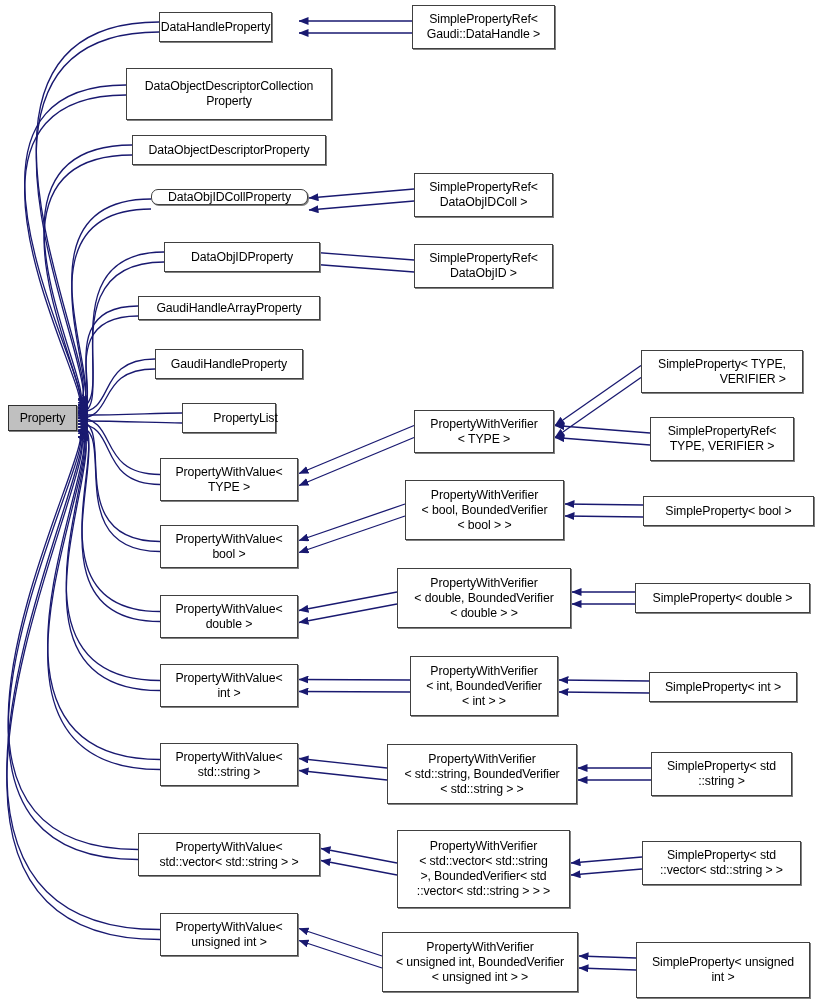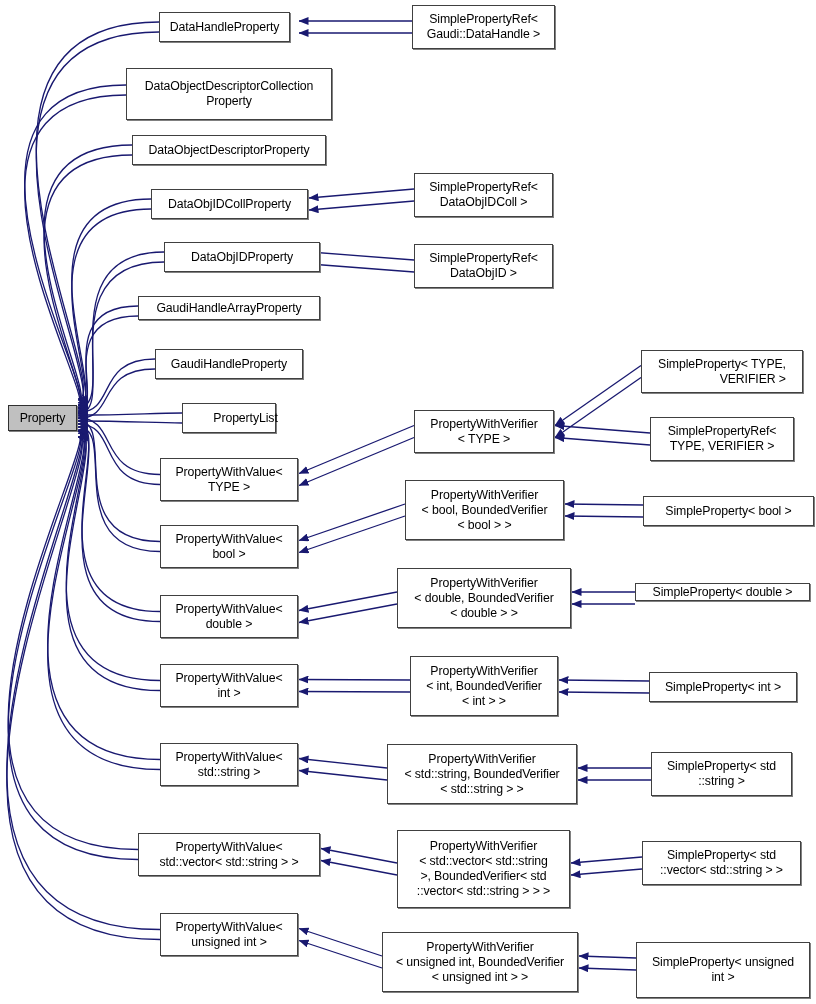--- a/index.html
+++ b/index.html
@@ -103,25 +103,25 @@
       <path d="M649,693 L559,692" fill="none" stroke="#191970" stroke-width="1.3" marker-end="url(#ah)"></path>
       <path d="M651,768 L578,768" fill="none" stroke="#191970" stroke-width="1.3" marker-end="url(#ah)"></path>
       <path d="M651,780 L578,780" fill="none" stroke="#191970" stroke-width="1.3" marker-end="url(#ah)"></path>
       <path d="M642,857 L571,863" fill="none" stroke="#191970" stroke-width="1.3" marker-end="url(#ah)"></path>
       <path d="M642,869 L571,875" fill="none" stroke="#191970" stroke-width="1.3" marker-end="url(#ah)"></path>
       <path d="M636,958 L579,956" fill="none" stroke="#191970" stroke-width="1.3" marker-end="url(#ah)"></path>
       <path d="M636,970 L579,968" fill="none" stroke="#191970" stroke-width="1.3" marker-end="url(#ah)"></path>
     </svg>
   <div id="nodes">
       <div class="node root" style="left: 8px; top: 405px; width: 69px; height: 26px;">Property</div>
-      <div class="node" style="left: 159px; top: 12px; width: 131px; height: 30px;">DataHandleProperty</div>
+      <div class="node" style="left: 159px; top: 12px; width: 113px; height: 30px;">DataHandleProperty</div>
       <div class="node" style="left: 126px; top: 68px; width: 206px; height: 52px;">DataObjectDescriptorCollection
 Property</div>
       <div class="node" style="left: 132px; top: 135px; width: 194px; height: 30px;">DataObjectDescriptorProperty</div>
-      <div class="node" style="left: 151px; top: 189px; width: 157px; height: 30px;">DataObjIDCollProperty</div>
+      <div class="node" style="left: 151px; top: 189px; width: 157px; height: 16px; border-radius: 7px;">DataObjIDCollProperty</div>
       <div class="node" style="left: 164px; top: 242px; width: 156px; height: 30px;">DataObjIDProperty</div>
       <div class="node" style="left: 138px; top: 296px; width: 182px; height: 24px;">GaudiHandleArrayProperty</div>
       <div class="node" style="left: 155px; top: 349px; width: 148px; height: 30px;">GaudiHandleProperty</div>
       <div class="node" style="left: 182px; top: 403px; width: 94px; height: 30px; padding-left: 35px;">PropertyList</div>
       <div class="node" style="left: 160px; top: 458px; width: 138px; height: 43px;">PropertyWithValue&lt;
 TYPE &gt;</div>
       <div class="node" style="left: 160px; top: 525px; width: 138px; height: 43px;">PropertyWithValue&lt;
 bool &gt;</div>
       <div class="node" style="left: 160px; top: 595px; width: 138px; height: 43px;">PropertyWithValue&lt;
 double &gt;</div>
@@ -158,21 +158,21 @@
 Gaudi::DataHandle &gt;</div>
       <div class="node" style="left: 414px; top: 173px; width: 139px; height: 44px;">SimplePropertyRef&lt;
 DataObjIDColl &gt;</div>
       <div class="node" style="left: 414px; top: 244px; width: 139px; height: 44px;">SimplePropertyRef&lt;
 DataObjID &gt;</div>
       <div class="node" style="left: 641px; top: 350px; width: 162px; height: 43px; text-align: right;">SimpleProperty&lt; TYPE,
 VERIFIER &gt;</div>
       <div class="node" style="left: 650px; top: 417px; width: 144px; height: 44px;">SimplePropertyRef&lt;
 TYPE, VERIFIER &gt;</div>
       <div class="node" style="left: 643px; top: 496px; width: 171px; height: 30px;">SimpleProperty&lt; bool &gt;</div>
-      <div class="node" style="left: 635px; top: 583px; width: 175px; height: 18px;">SimpleProperty&lt; double &gt;</div>
+      <div class="node" style="left: 635px; top: 583px; width: 175px; height: 30px;">SimpleProperty&lt; double &gt;</div>
       <div class="node" style="left: 649px; top: 672px; width: 148px; height: 30px;">SimpleProperty&lt; int &gt;</div>
       <div class="node" style="left: 651px; top: 752px; width: 141px; height: 44px;">SimpleProperty&lt; std
 ::string &gt;</div>
       <div class="node" style="left: 642px; top: 841px; width: 159px; height: 44px;">SimpleProperty&lt; std
 ::vector&lt; std::string &gt; &gt;</div>
       <div class="node" style="left: 636px; top: 942px; width: 174px; height: 56px;">SimpleProperty&lt; unsigned
 int &gt;</div>
     </div>
 </div>
 

